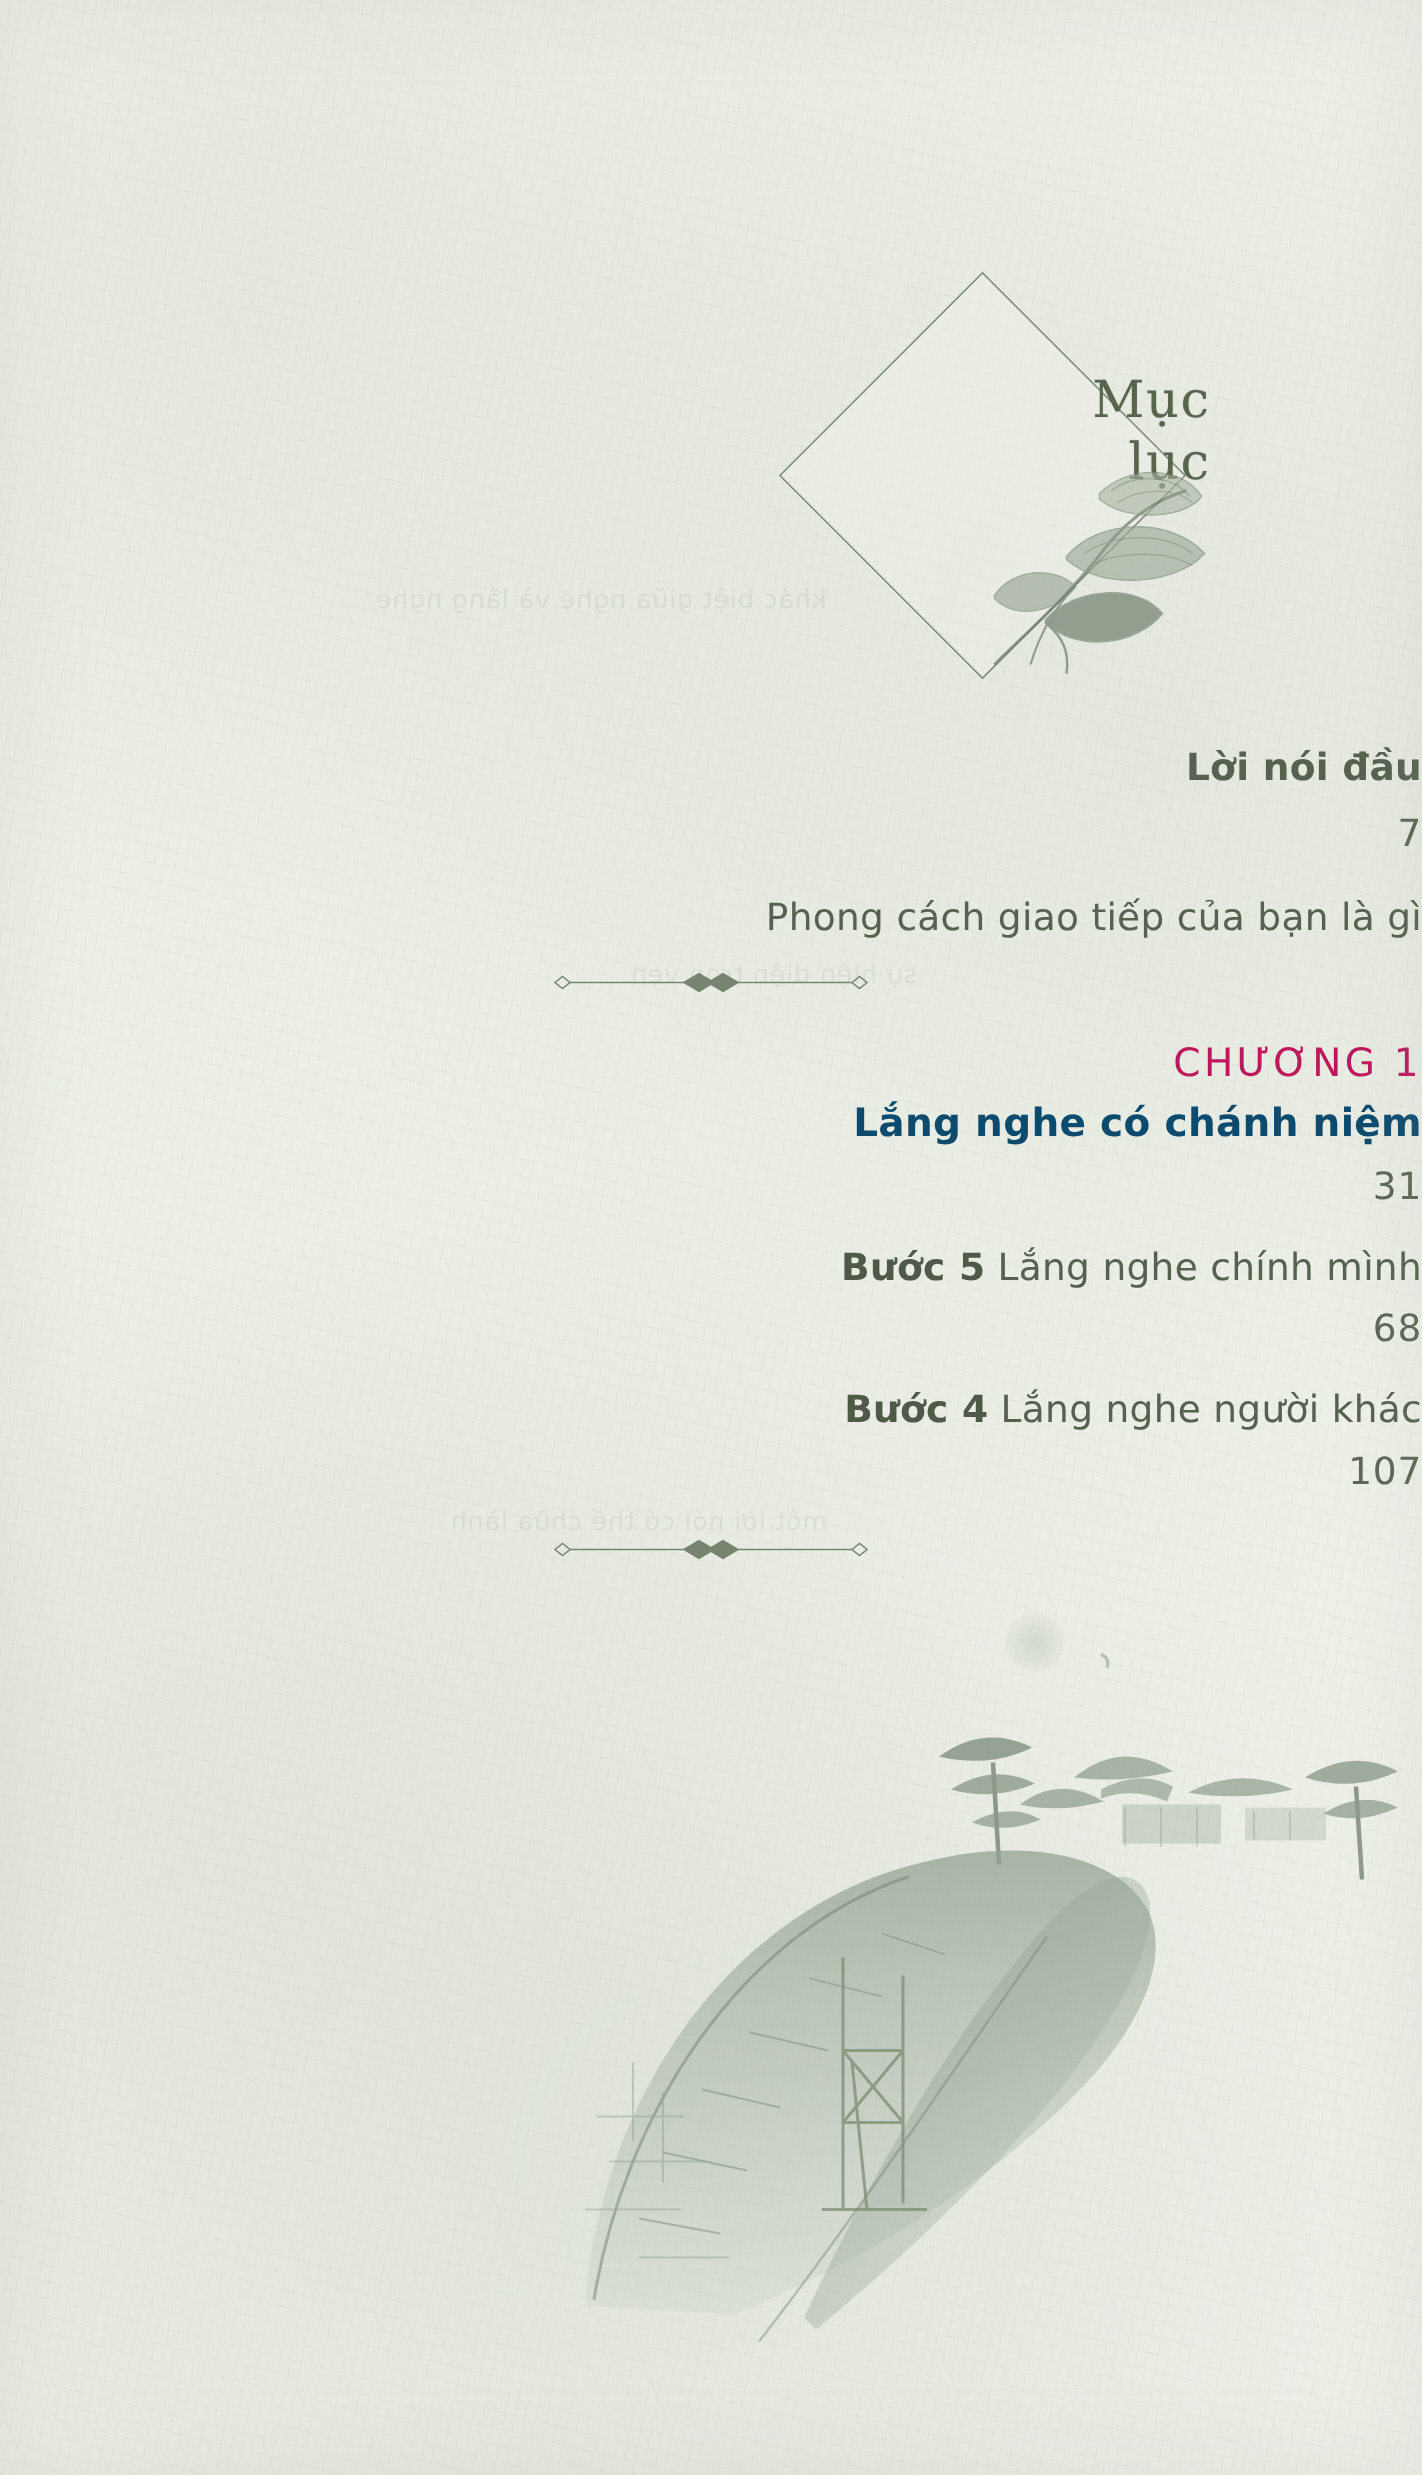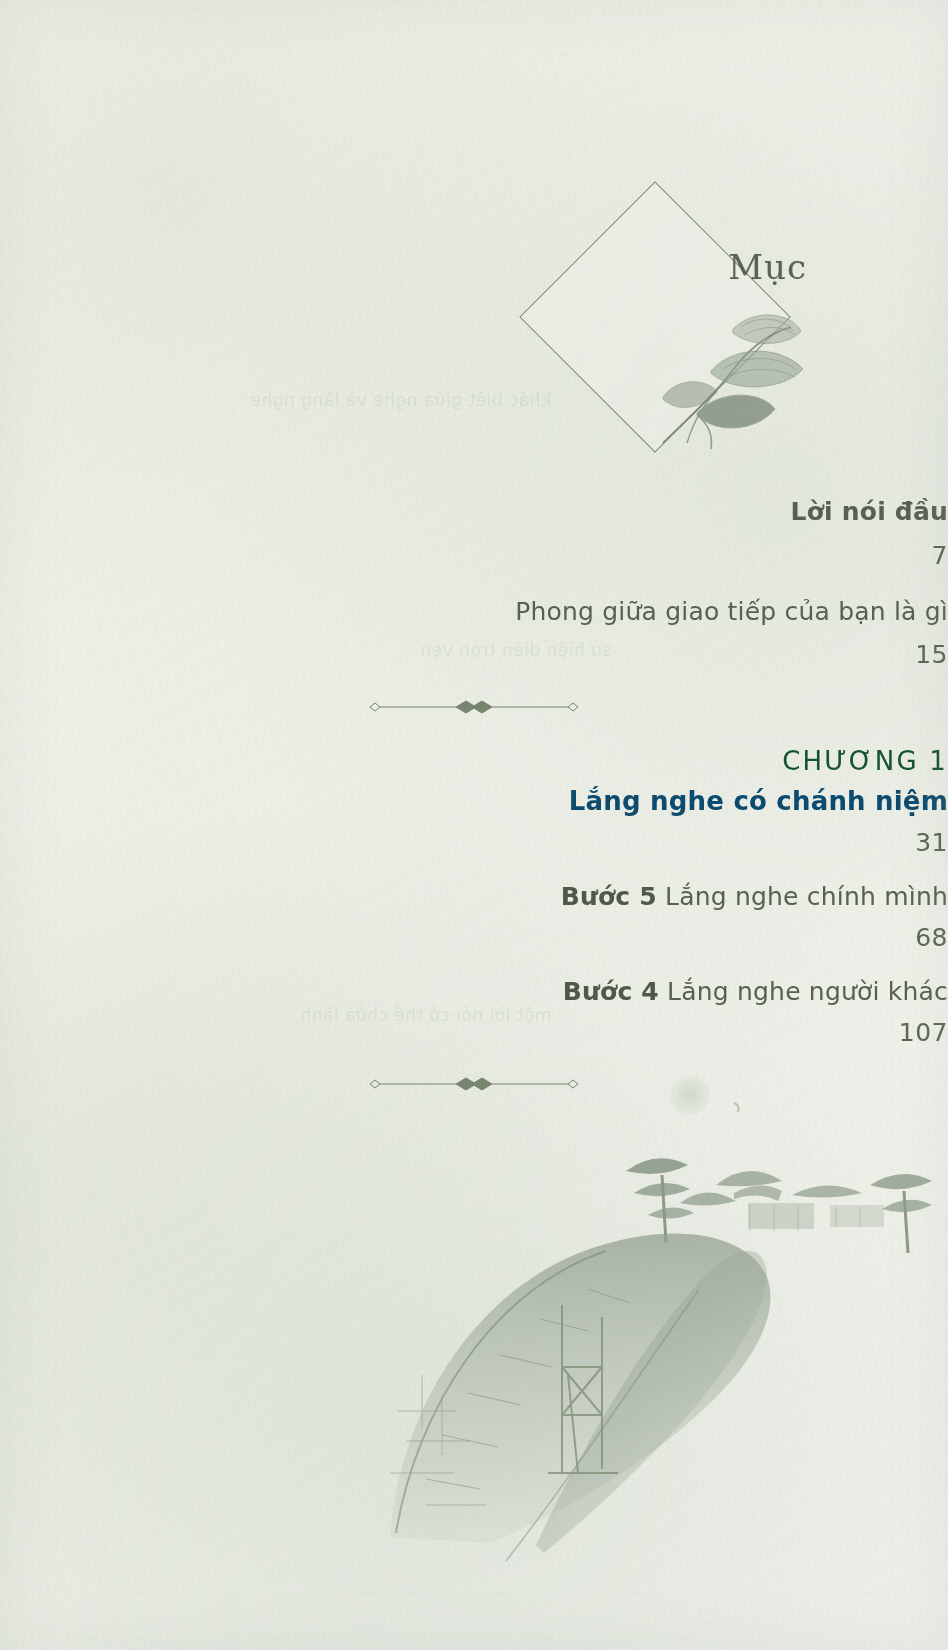--- a/index.html
+++ b/index.html
@@ -128,21 +128,21 @@
   }
   .toc-page {
     font-size: 25px;
     color: #5b6654;
     line-height: 1.35;
     margin: 10px 0 22px 0;
     letter-spacing: 0.5px;
   }
   .chapter-label {
     font-size: 26px;
-    color: #14532d;
+    color: #be185d;
     letter-spacing: 2.2px;
     margin: 0 0 10px 0;
   }
   .chapter-title {
     font-size: 26px;
     font-weight: bold;
     color: #0c4a6e;
     margin: 0;
     letter-spacing: 0.2px;
   }
@@ -187,20 +187,21 @@
   <div class="paper-fibers"></div>
 
   <div class="ghost-text" style="left:250px; top:390px;">khác biệt giữa nghe và lắng nghe</div>
   <div class="ghost-text" style="left:420px; top:640px;">sự hiện diện trọn vẹn</div>
   <div class="ghost-text" style="left:300px; top:1005px;">một lời nói có thể chữa lành</div>
 
   <div class="emblem">
     <div class="emblem-frame"></div>
     <div class="emblem-title">
       <span>Mục</span>
+      <span class="l2">lục</span>
     </div>
     <svg class="emblem-leaves" viewBox="0 0 180 170">
       <g fill="#9aa897" stroke="#7b8a78" stroke-width="1">
 
         <path d="M92 36 C112 16 148 18 160 38 C150 52 112 56 92 40 Z" fill="#a8b4a3" opacity="0.85"></path>
         <path d="M100 34 C116 22 142 24 152 38" fill="none" stroke="#788a76" stroke-width="0.8"></path>
         <path d="M104 42 C120 32 142 32 154 42" fill="none" stroke="#788a76" stroke-width="0.8"></path>
 
         <path d="M70 78 C92 52 140 52 162 76 C142 98 92 100 70 80 Z" fill="#9dab99" opacity="0.9"></path>
         <path d="M82 76 C102 62 136 62 154 76" fill="none" stroke="#74856f" stroke-width="0.8"></path>
@@ -215,22 +216,21 @@
         <path d="M76 98 C62 112 52 130 46 150" fill="none" stroke="#6f7e6c" stroke-width="1.4"></path>
       </g>
     </svg>
   </div>
 
   <div class="toc">
 
     <p class="toc-entry-title bold">Lời nói đầu</p>
     <p class="toc-page">7</p>
 
-    <p class="toc-entry-title">Phong giữa giao tiếp của bạn là gì</p>
-    <p class="toc-page">15</p>
+    <p class="toc-entry-title">Phong cách giao tiếp của bạn là gì</p>
 
     <div class="divider">
       <svg width="220" height="18" viewBox="0 0 220 18">
         <g stroke="#77846f" fill="#77846f" stroke-width="1">
           <line x1="16" y1="9" x2="92" y2="9"></line>
           <line x1="128" y1="9" x2="204" y2="9"></line>
           <path d="M92 9 L102 3 L112 9 L102 15 Z"></path>
           <path d="M108 9 L118 3 L128 9 L118 15 Z"></path>
           <path d="M6 9 L11 5 L16 9 L11 13 Z" fill="none"></path>
           <path d="M204 9 L209 5 L214 9 L209 13 Z" fill="none"></path>

